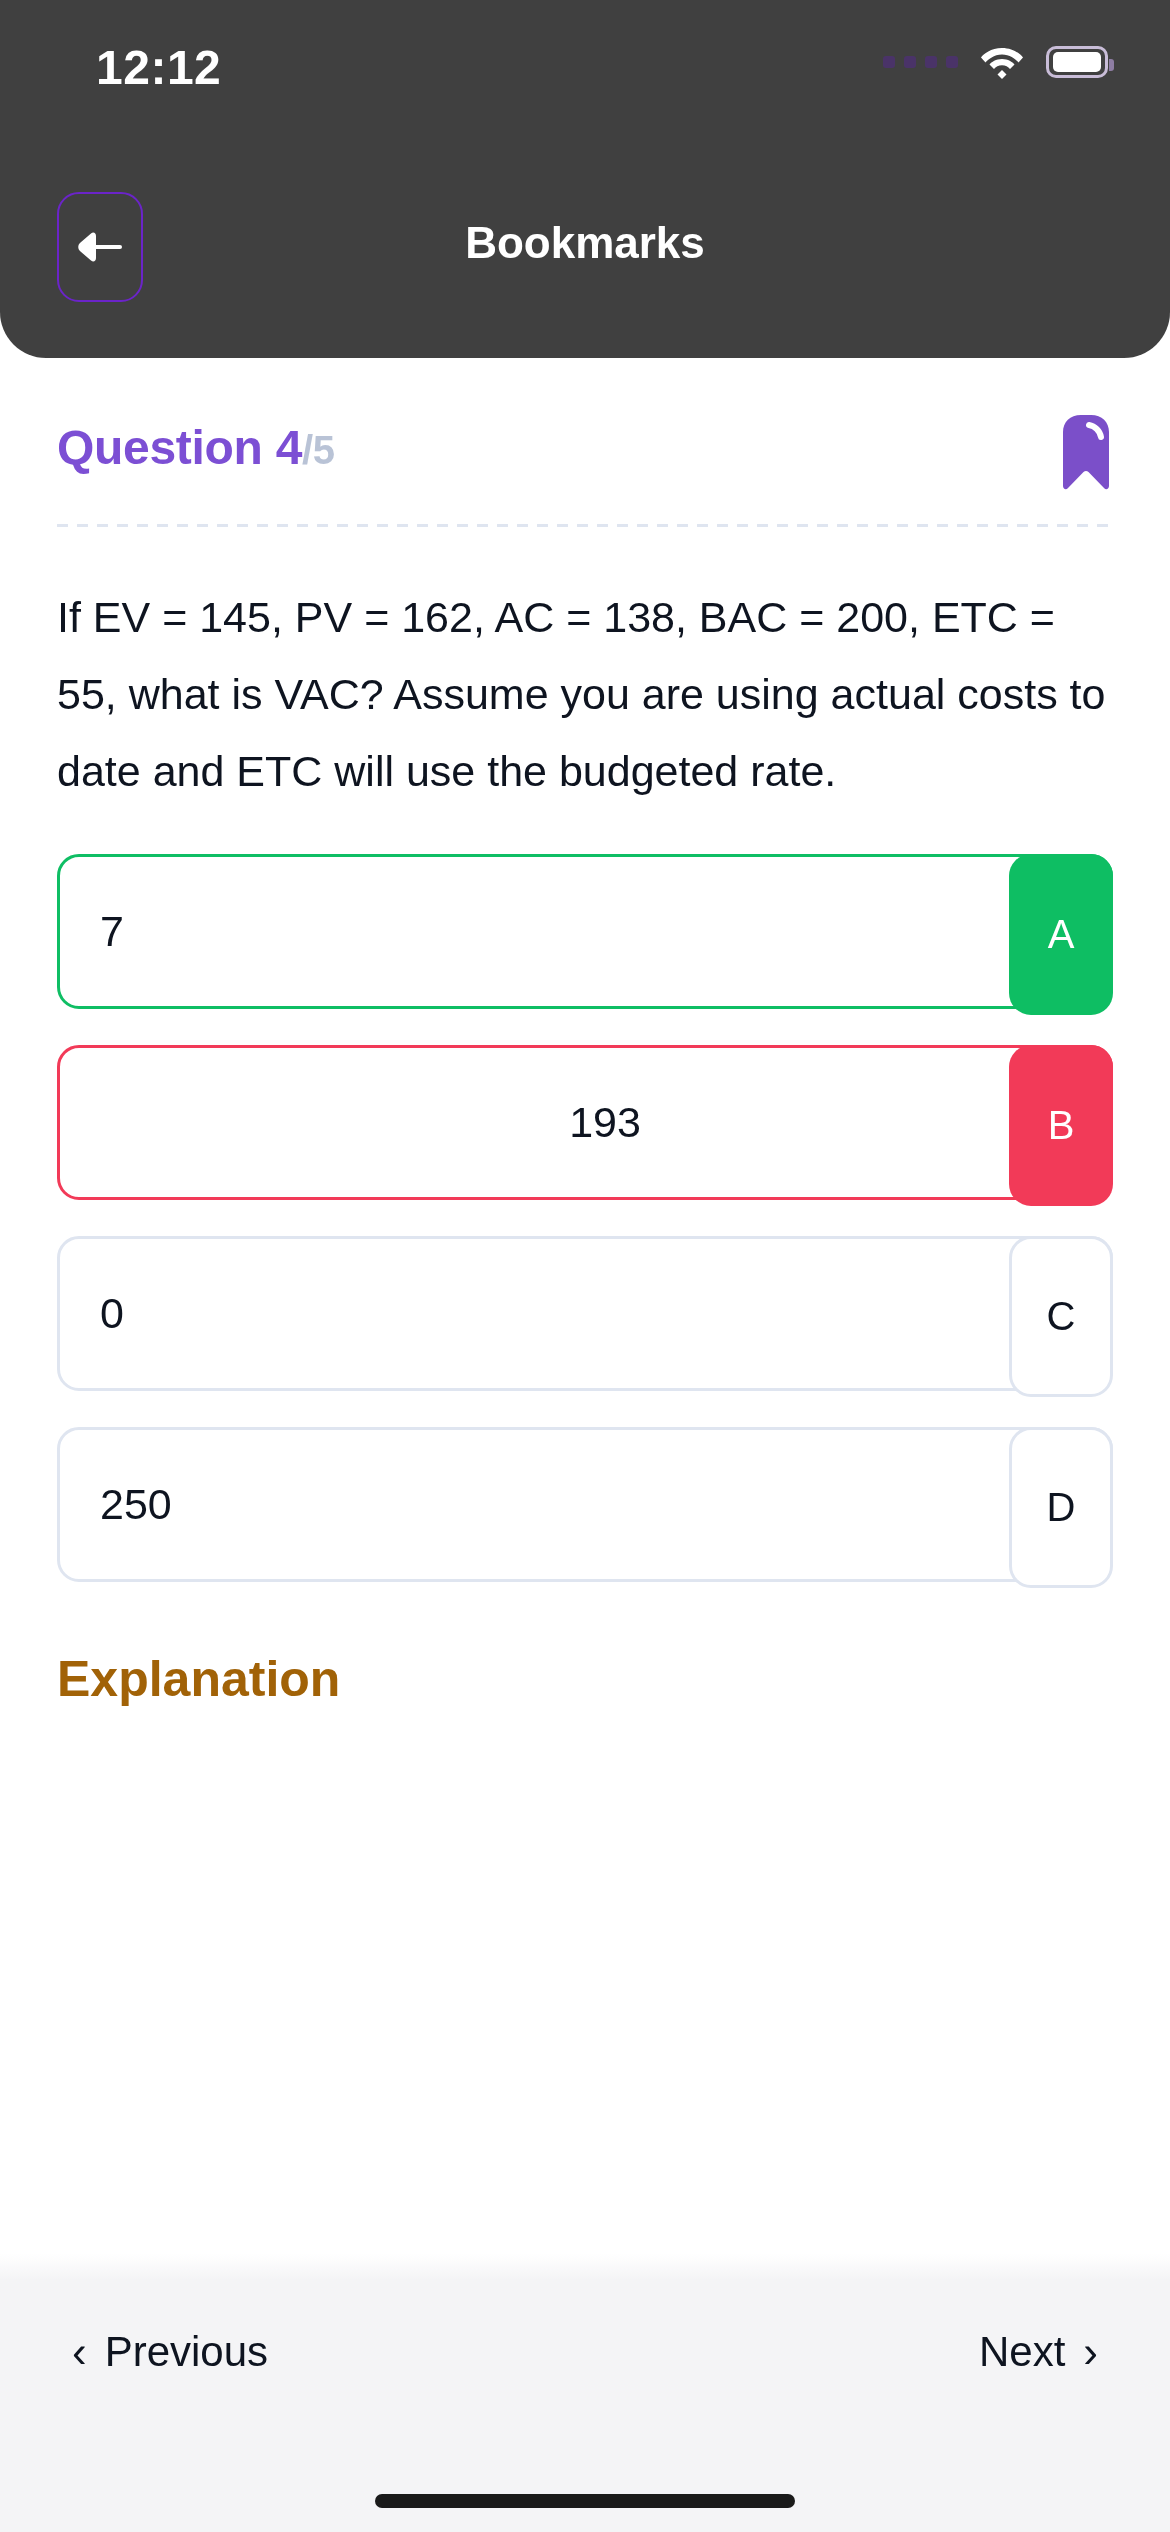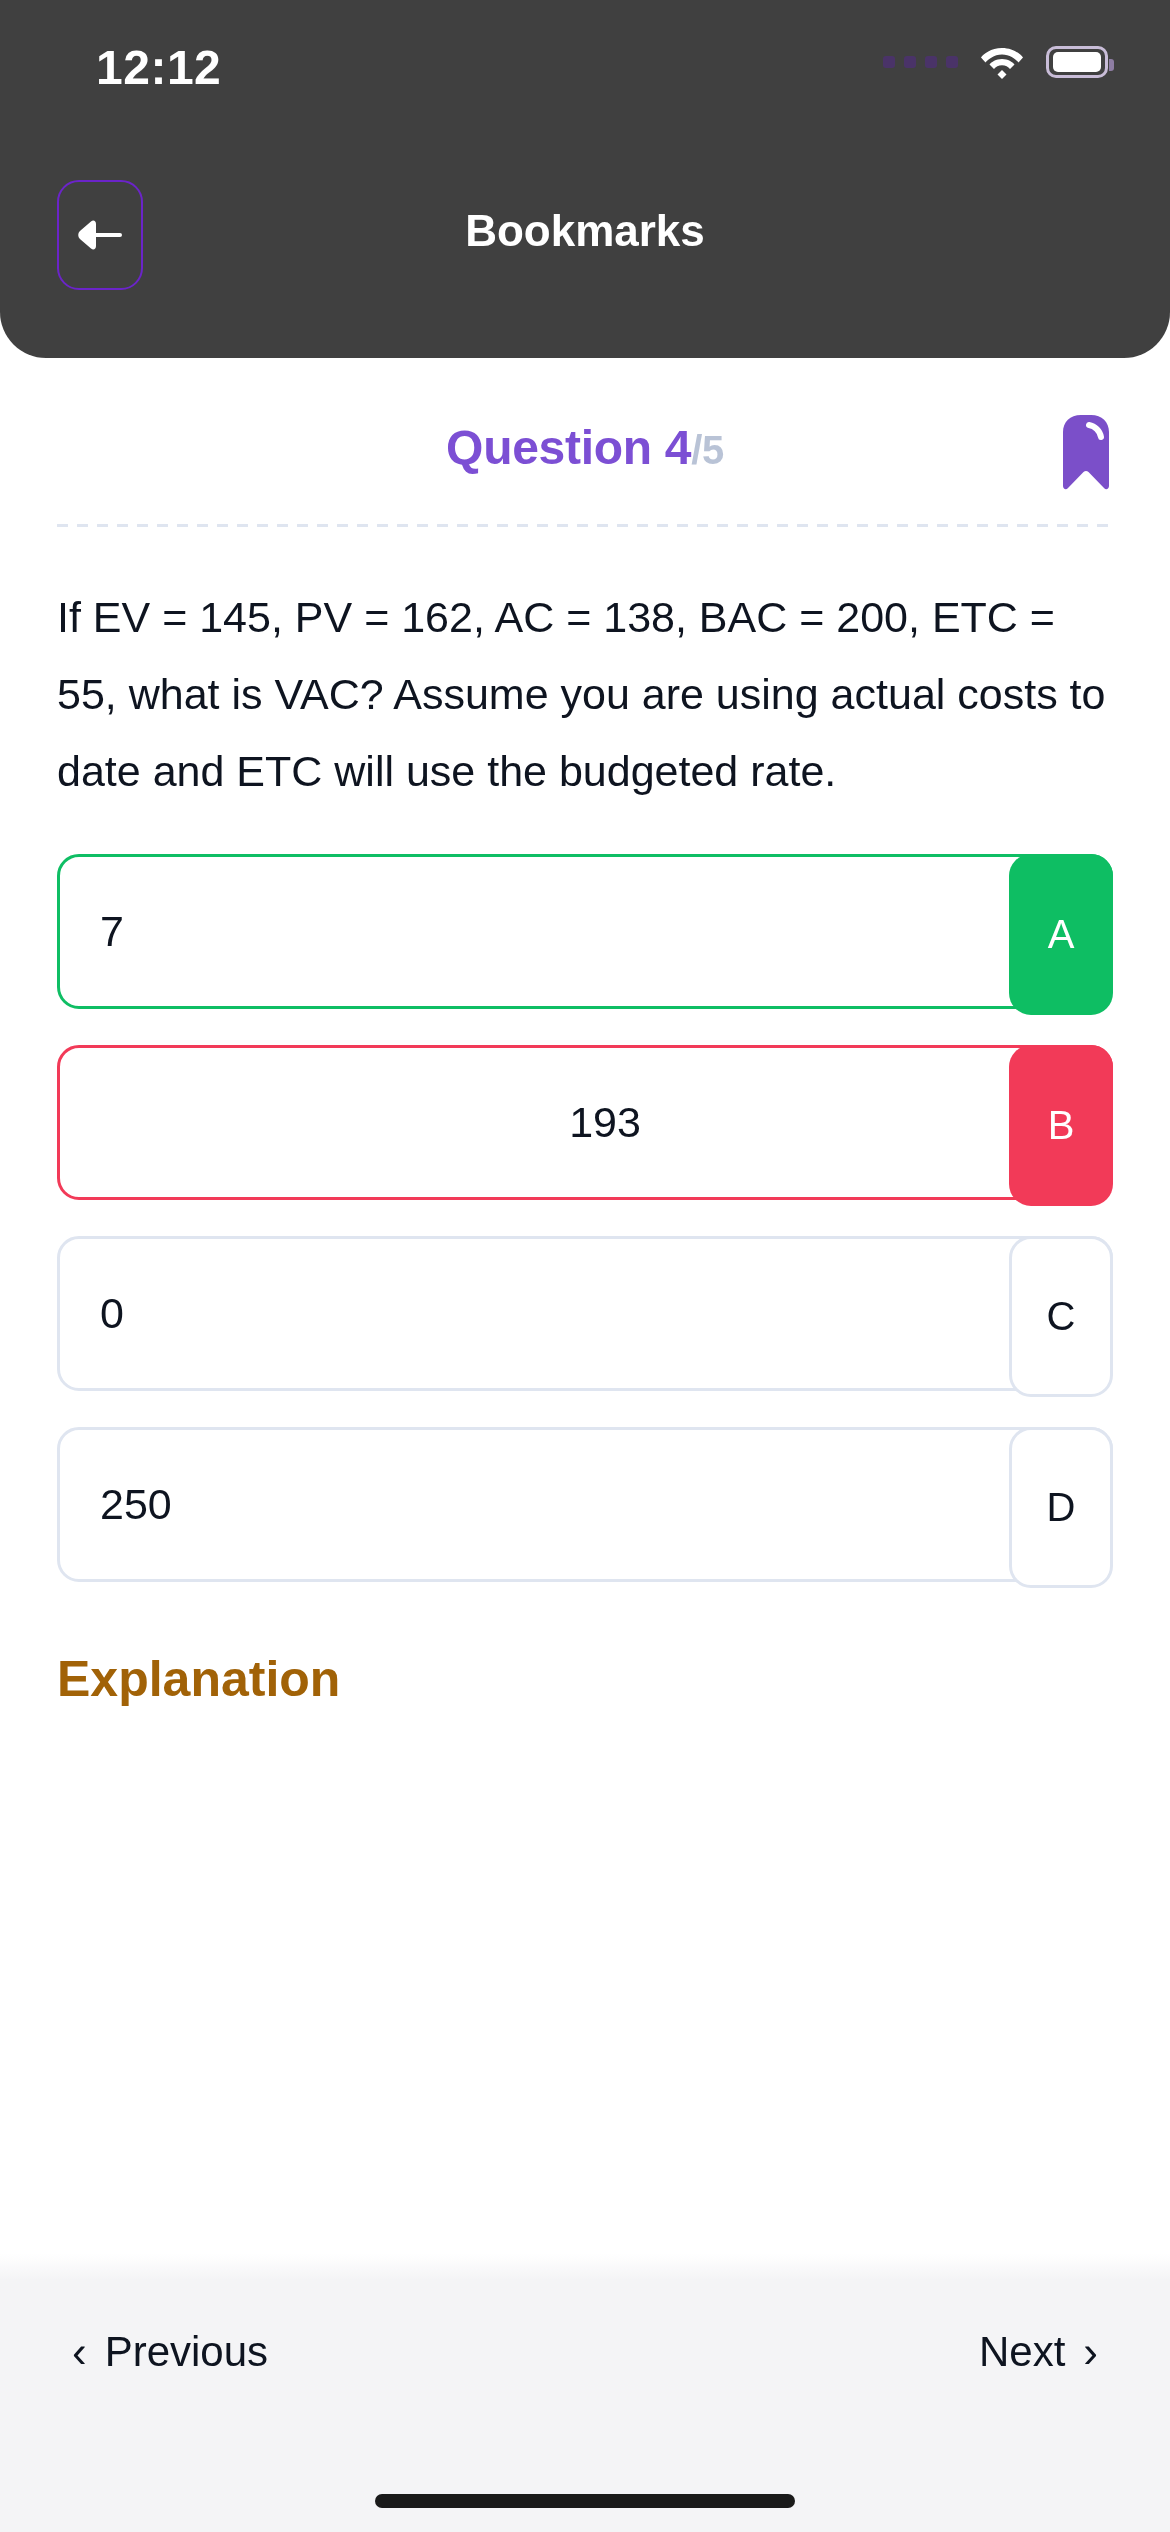--- a/index.html
+++ b/index.html
@@ -41,38 +41,38 @@
   }
   .battery::after {
     content:""; position:absolute; right:-9px; top:10px;
     width:5px; height:12px; border-radius:0 3px 3px 0; background:#8E7DA3;
   }
   .battery b {
     display:block; width:48px; height:20px; margin-left:4px;
     border-radius:5px; background:#ffffff;
   }
 
-  .navbar { position:absolute; top:180px; left:0; width:1170px; height:120px; }
+  .navbar { position:absolute; top:192px; left:0; width:1170px; height:120px; }
   .back-btn {
     position:absolute; left:57px; top:0; width:86px; height:110px;
     border:2px solid #6B24C9; border-radius:22px;
     display:flex; align-items:center; justify-content:center;
     background:transparent;
   }
   .back-arrow { width:48px; height:34px; display:block; }
   .nav-title {
     position:absolute; left:0; top:26px; width:1170px; text-align:center;
     color:#ffffff; font-size:44px; font-weight:600;
   }
 
   
   .content { position:absolute; top:358px; left:0; width:1170px; }
 
   .qhead {
-    position:relative; margin:62px 57px 0 57px; height:70px;text-align:center;
+    position:relative; margin:62px 57px 0 57px; height:70px;
   }
   .qnum { font-size:48px; font-weight:700; color:#7C4FD4; letter-spacing:-0.3px; }
   .qnum .qtotal { color:#B9C3D6; font-weight:600; font-size:40px; }
   .bookmark-icon {
     position:absolute; right:0; top:-6px; width:54px; height:76px;
   }
   .divider {
     margin:34px 57px 0 57px; height:3px;
     background-image:repeating-linear-gradient(to right,#DFE5F0 0,#DFE5F0 11px,transparent 11px,transparent 20px);
   }

